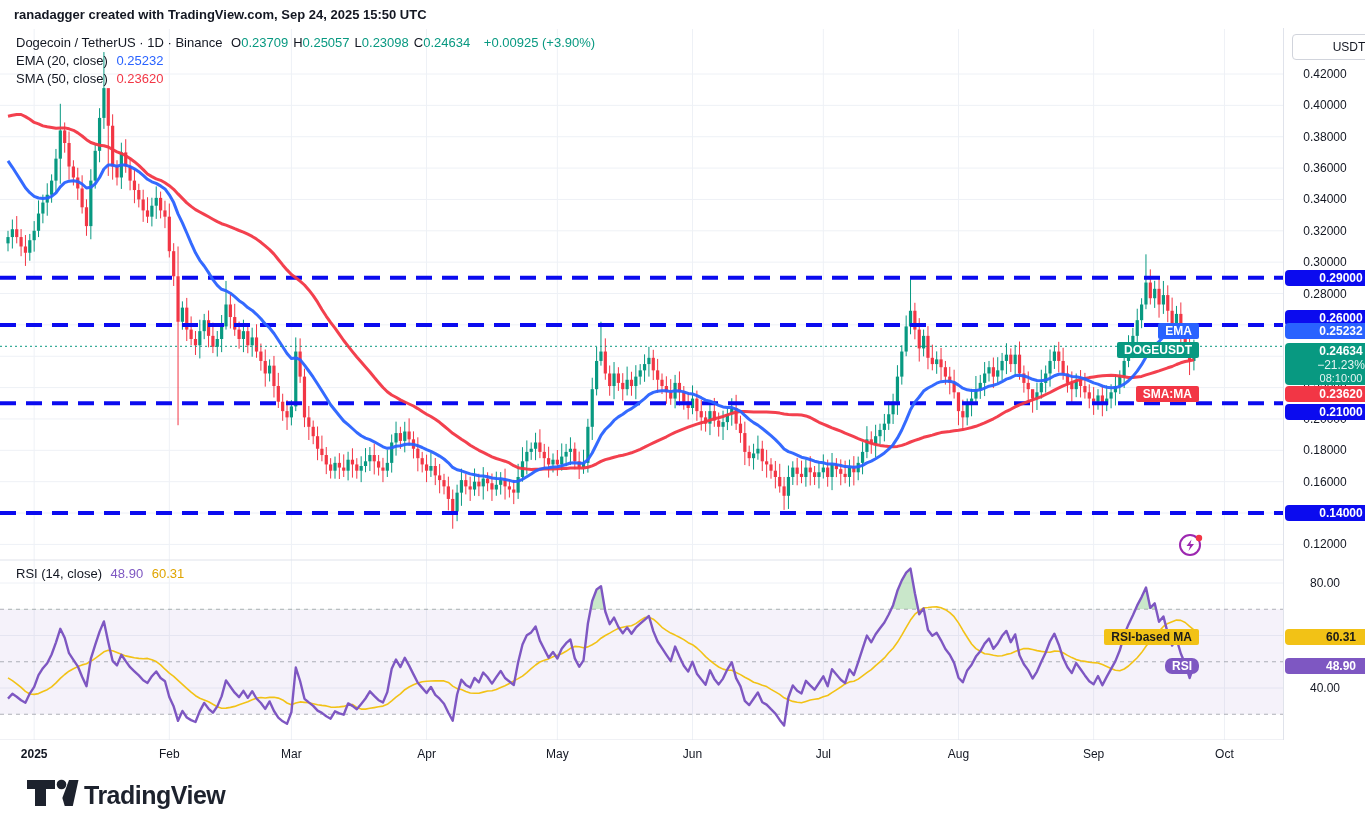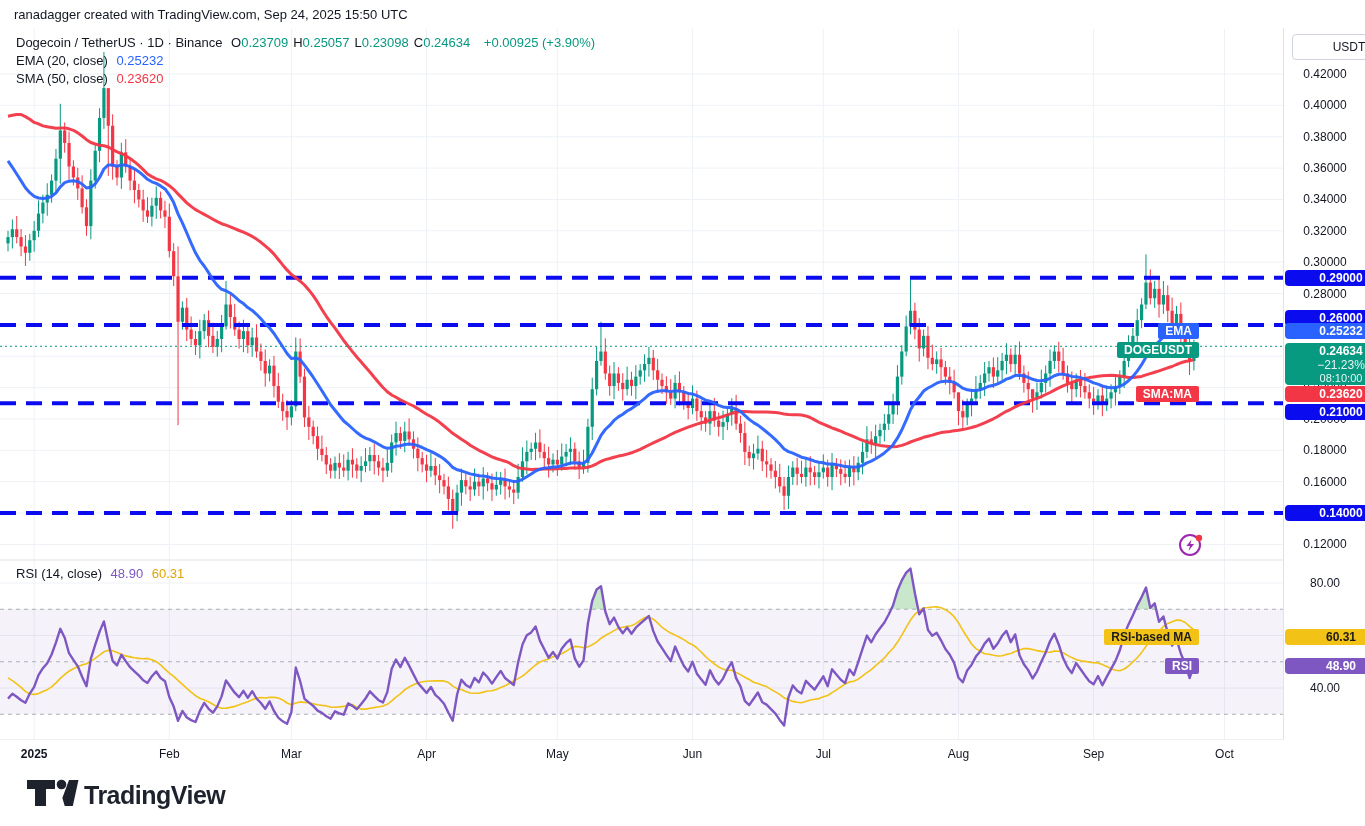--- a/index.html
+++ b/index.html
@@ -1,19 +1,19 @@
 <!DOCTYPE html>
 <html><head>
 <meta charset="utf-8">
 <style>
   html,body{margin:0;padding:0;background:#fff;width:1365px;height:826px;overflow:hidden;
     font-family:"Liberation Sans",sans-serif;color:#131722;}
   #stage{position:relative;width:1365px;height:826px;background:#fff;}
   .abs{position:absolute;}
-  #attribution{left:14px;top:7px;font-size:13px;font-weight:400;color:#131722;white-space:nowrap;}
+  #attribution{left:14px;top:7px;font-size:13px;font-weight:700;color:#131722;white-space:nowrap;}
   #main-svg{position:absolute;left:0;top:28px;}
   
   .legend-row{position:absolute;font-size:13px;white-space:nowrap;z-index:30;}
   .legend-row .sym{color:#131722;}
   .legend-row .teal{color:#089981;}
   .legend-row .blue{color:#2962ff;}
   .legend-row .red{color:#f23645;}
   .legend-row .purple{color:#7e57c2;}
   .legend-row .gold{color:#dfa400;}
   .legend-row span{margin-right:5px;}
@@ -696,21 +696,21 @@
         <div class="badge" style="top: 366px; background: rgb(242, 54, 69); color: rgb(255, 255, 255);">0.23620</div>
         <div class="badge" style="top: 609px; background: rgb(242, 194, 22); color: rgb(27, 27, 27);">60.31</div>
         <div class="badge" style="top: 638px; background: rgb(126, 87, 194); color: rgb(255, 255, 255);">48.90</div>
       </div>
   </div>
   <div id="tags-layer" class="abs" style="left:0;top:0;width:1283px;height:826px;pointer-events:none;">
       <div class="tag" style="top: 331px; right: 84px; background: rgb(41, 98, 255); color: rgb(255, 255, 255);">EMA</div>
       <div class="tag" style="top: 350px; right: 84px; background: rgb(8, 153, 129); color: rgb(255, 255, 255);">DOGEUSDT</div>
       <div class="tag" style="top: 394px; right: 84px; background: rgb(242, 54, 69); color: rgb(255, 255, 255);">SMA:MA</div>
       <div class="tag" style="top: 637px; right: 84px; background: rgb(242, 194, 22); color: rgb(27, 27, 27);">RSI-based MA</div>
-      <div class="tag" style="top: 666px; right: 84px; background: rgb(126, 87, 194); color: rgb(255, 255, 255);">RSI</div>
+      <div class="tag" style="top: 666px; right: 84px; background: rgb(126, 87, 194); color: rgb(255, 255, 255); border-radius: 7px;">RSI</div>
     </div>
 
   <div id="time-axis" class="abs">
       <div class="month-label bold" style="left: 34.16px;">2025</div>
       <div class="month-label" style="left: 169.32px;">Feb</div>
       <div class="month-label" style="left: 291.4px;">Mar</div>
       <div class="month-label" style="left: 426.56px;">Apr</div>
       <div class="month-label" style="left: 557.36px;">May</div>
       <div class="month-label" style="left: 692.52px;">Jun</div>
       <div class="month-label" style="left: 823.32px; text-align: center;">Jul</div>

